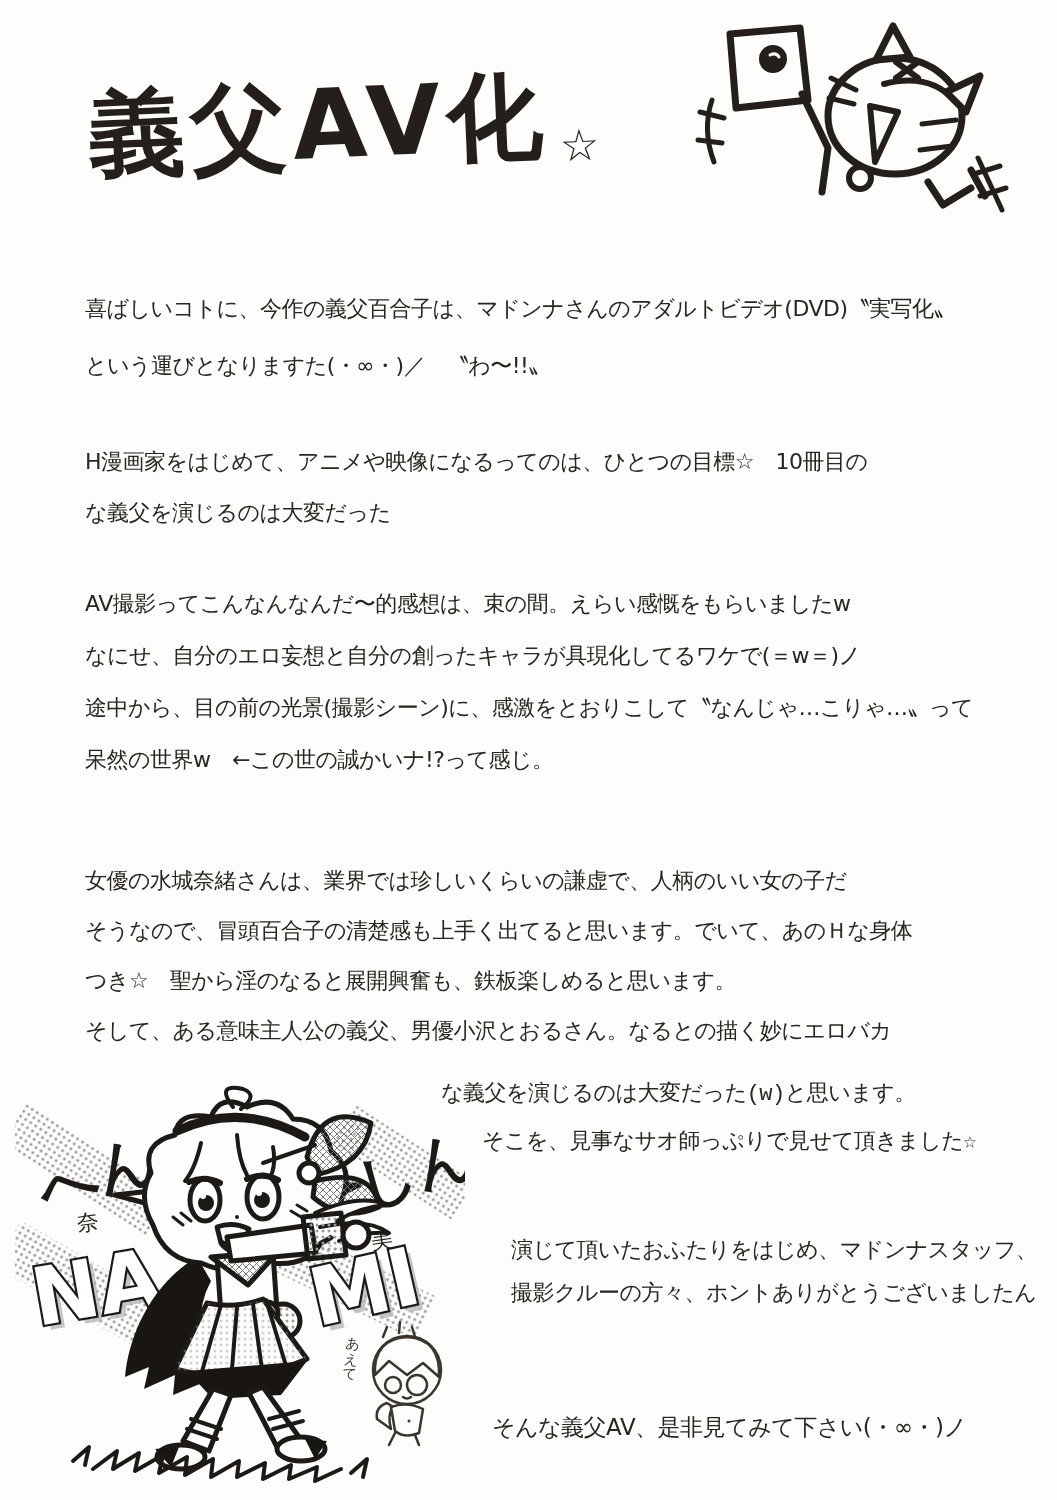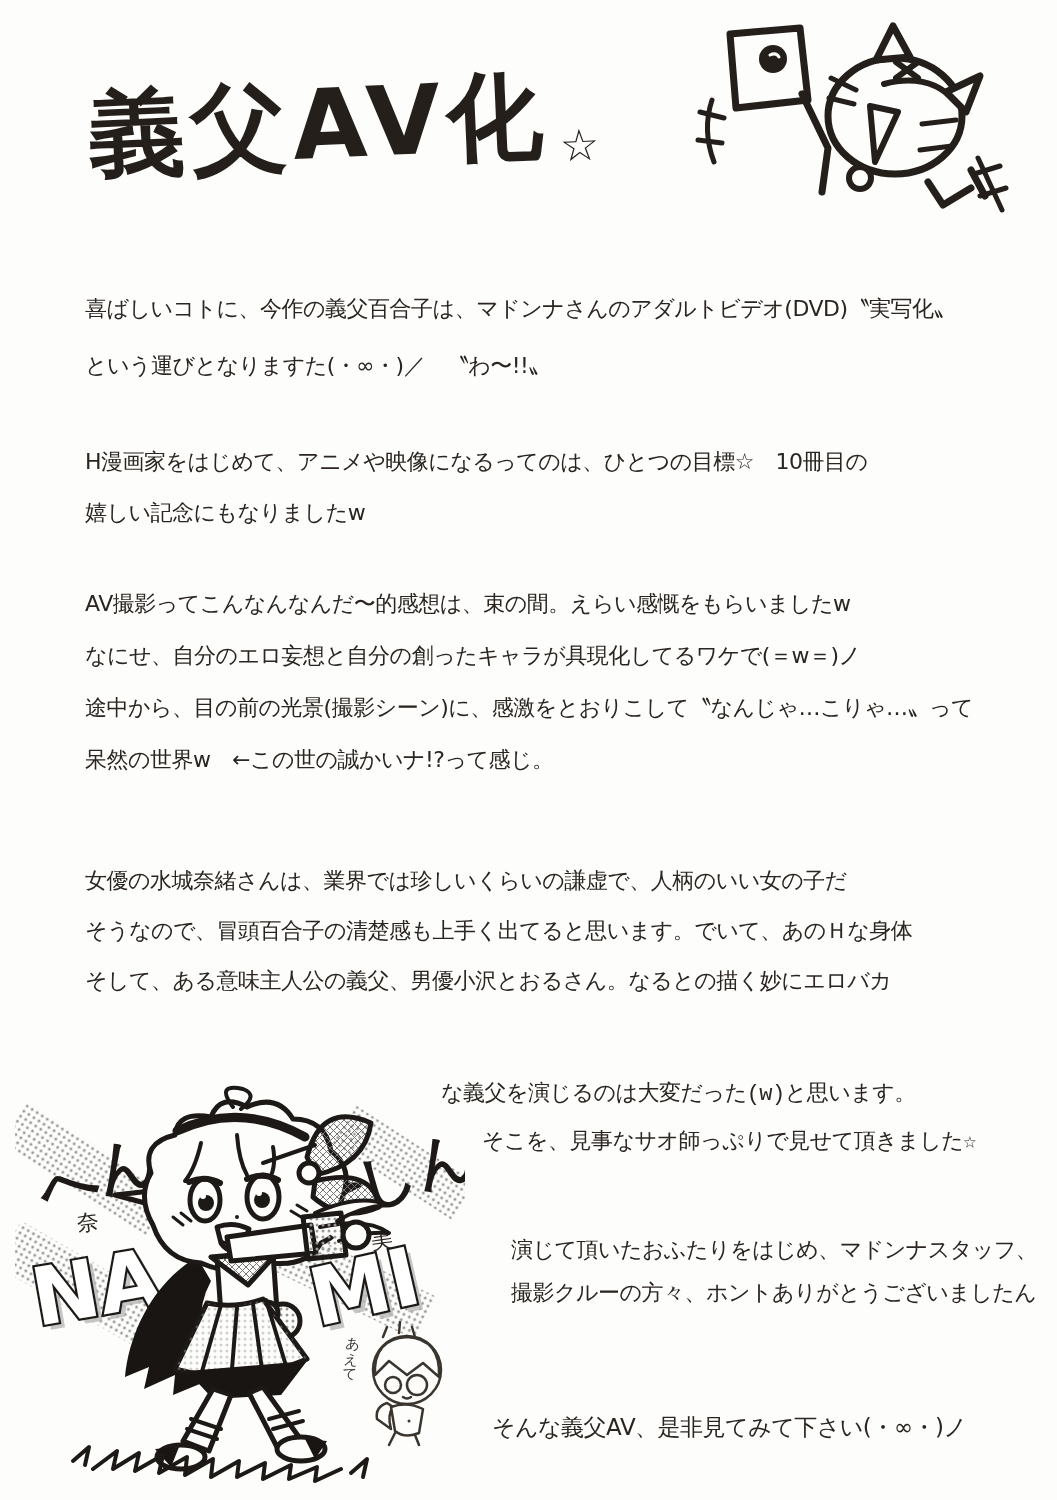--- a/index.html
+++ b/index.html
@@ -82,33 +82,34 @@
   </g>
 </svg>
 
 <div id="p1" class="abs para">
   <div class="line">喜ばしいコトに、今作の義父百合子は、マドンナさんのアダルトビデオ(DVD)〝実写化〟</div>
   <div class="line">という運びとなりますた(・∞・)／　〝わ〜!!〟</div>
 </div>
 
 <div id="p2" class="abs para">
   <div class="line">H漫画家をはじめて、アニメや映像になるってのは、ひとつの目標☆　10冊目の</div>
-  <div class="line">嬉しい記念にもなりましたw</div>
+  <div class="line">な義父を演じるのは大変だった</div>
 </div>
 
 <div id="p3" class="abs para">
   <div class="line">AV撮影ってこんなんなんだ〜的感想は、束の間。えらい感慨をもらいましたw</div>
   <div class="line">なにせ、自分のエロ妄想と自分の創ったキャラが具現化してるワケで(＝w＝)ノ</div>
   <div class="line">途中から、目の前の光景(撮影シーン)に、感激をとおりこして〝なんじゃ…こりゃ…〟って</div>
   <div class="line">呆然の世界w　←この世の誠かいナ!?って感じ。</div>
 </div>
 
 <div id="p4" class="abs para">
   <div class="line">女優の水城奈緒さんは、業界では珍しいくらいの謙虚で、人柄のいい女の子だ</div>
   <div class="line">そうなので、冒頭百合子の清楚感も上手く出てると思います。でいて、あのＨな身体</div>
+  <div class="line">つき☆　聖から淫のなると展開興奮も、鉄板楽しめると思います。</div>
   <div class="line">そして、ある意味主人公の義父、男優小沢とおるさん。なるとの描く妙にエロバカ</div>
 </div>
 
 <div id="p5a" class="abs single">な義父を演じるのは大変だった(w)と思います。</div>
 <div id="p5b" class="abs single">そこを、見事なサオ師っぷりで見せて頂きました☆</div>
 
 <div id="p6" class="abs para">
   <div class="line">演じて頂いたおふたりをはじめ、マドンナスタッフ、</div>
   <div class="line">撮影クルーの方々、ホントありがとうございましたん</div>
 </div>

